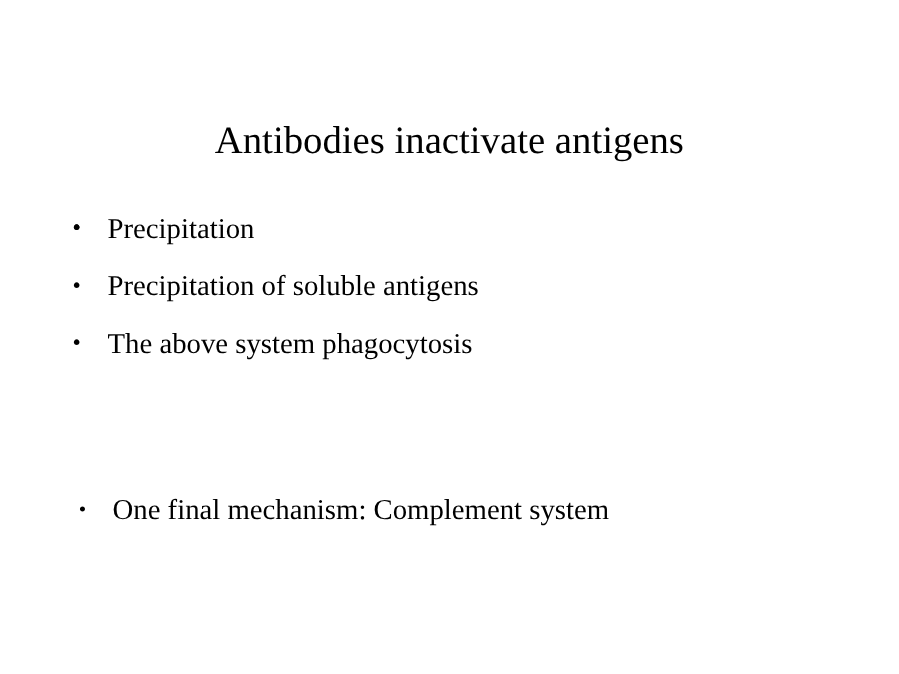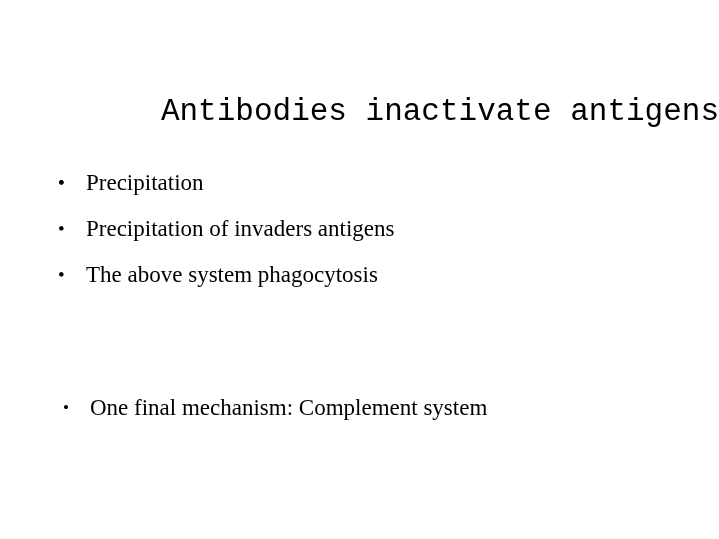--- a/index.html
+++ b/index.html
@@ -18,25 +18,25 @@
     position: relative;
     width: 719px;
     height: 539px;
     box-sizing: border-box;
   }
   .slide-title {
     position: absolute;
     top: 72px;
     left: 0;
     width: 719px;
-    text-align: right;
+    text-align: center;
     font-size: 31px;
     line-height: 38px;
     font-weight: normal;
-    font-family: Liberation Mono, monospace;
+    font-family: Liberation Serif, serif;
     color: #000000;
   }
   .bullet-list {
     position: absolute;
     top: 160px;
     left: 46px;
     width: 640px;
     list-style: none;
     margin: 0;
     padding: 0;
@@ -84,21 +84,21 @@
   <ul class="bullet-list">
     <li class="bullet-item">
       <span class="dot">•</span>
     </li>
     <li class="bullet-item">
       <span class="dot">•</span>
       <span>Precipitation</span>
     </li>
     <li class="bullet-item">
       <span class="dot">•</span>
-      <span>Precipitation of invaders antigens</span>
+      <span>Precipitation of soluble antigens</span>
     </li>
     <li class="bullet-item">
       <span class="dot">•</span>
       <span>The above system phagocytosis</span>
     </li>
   </ul>
 
   <ul class="bullet-list-2">
     <li class="bullet-item">
       <span class="dot">•</span>

